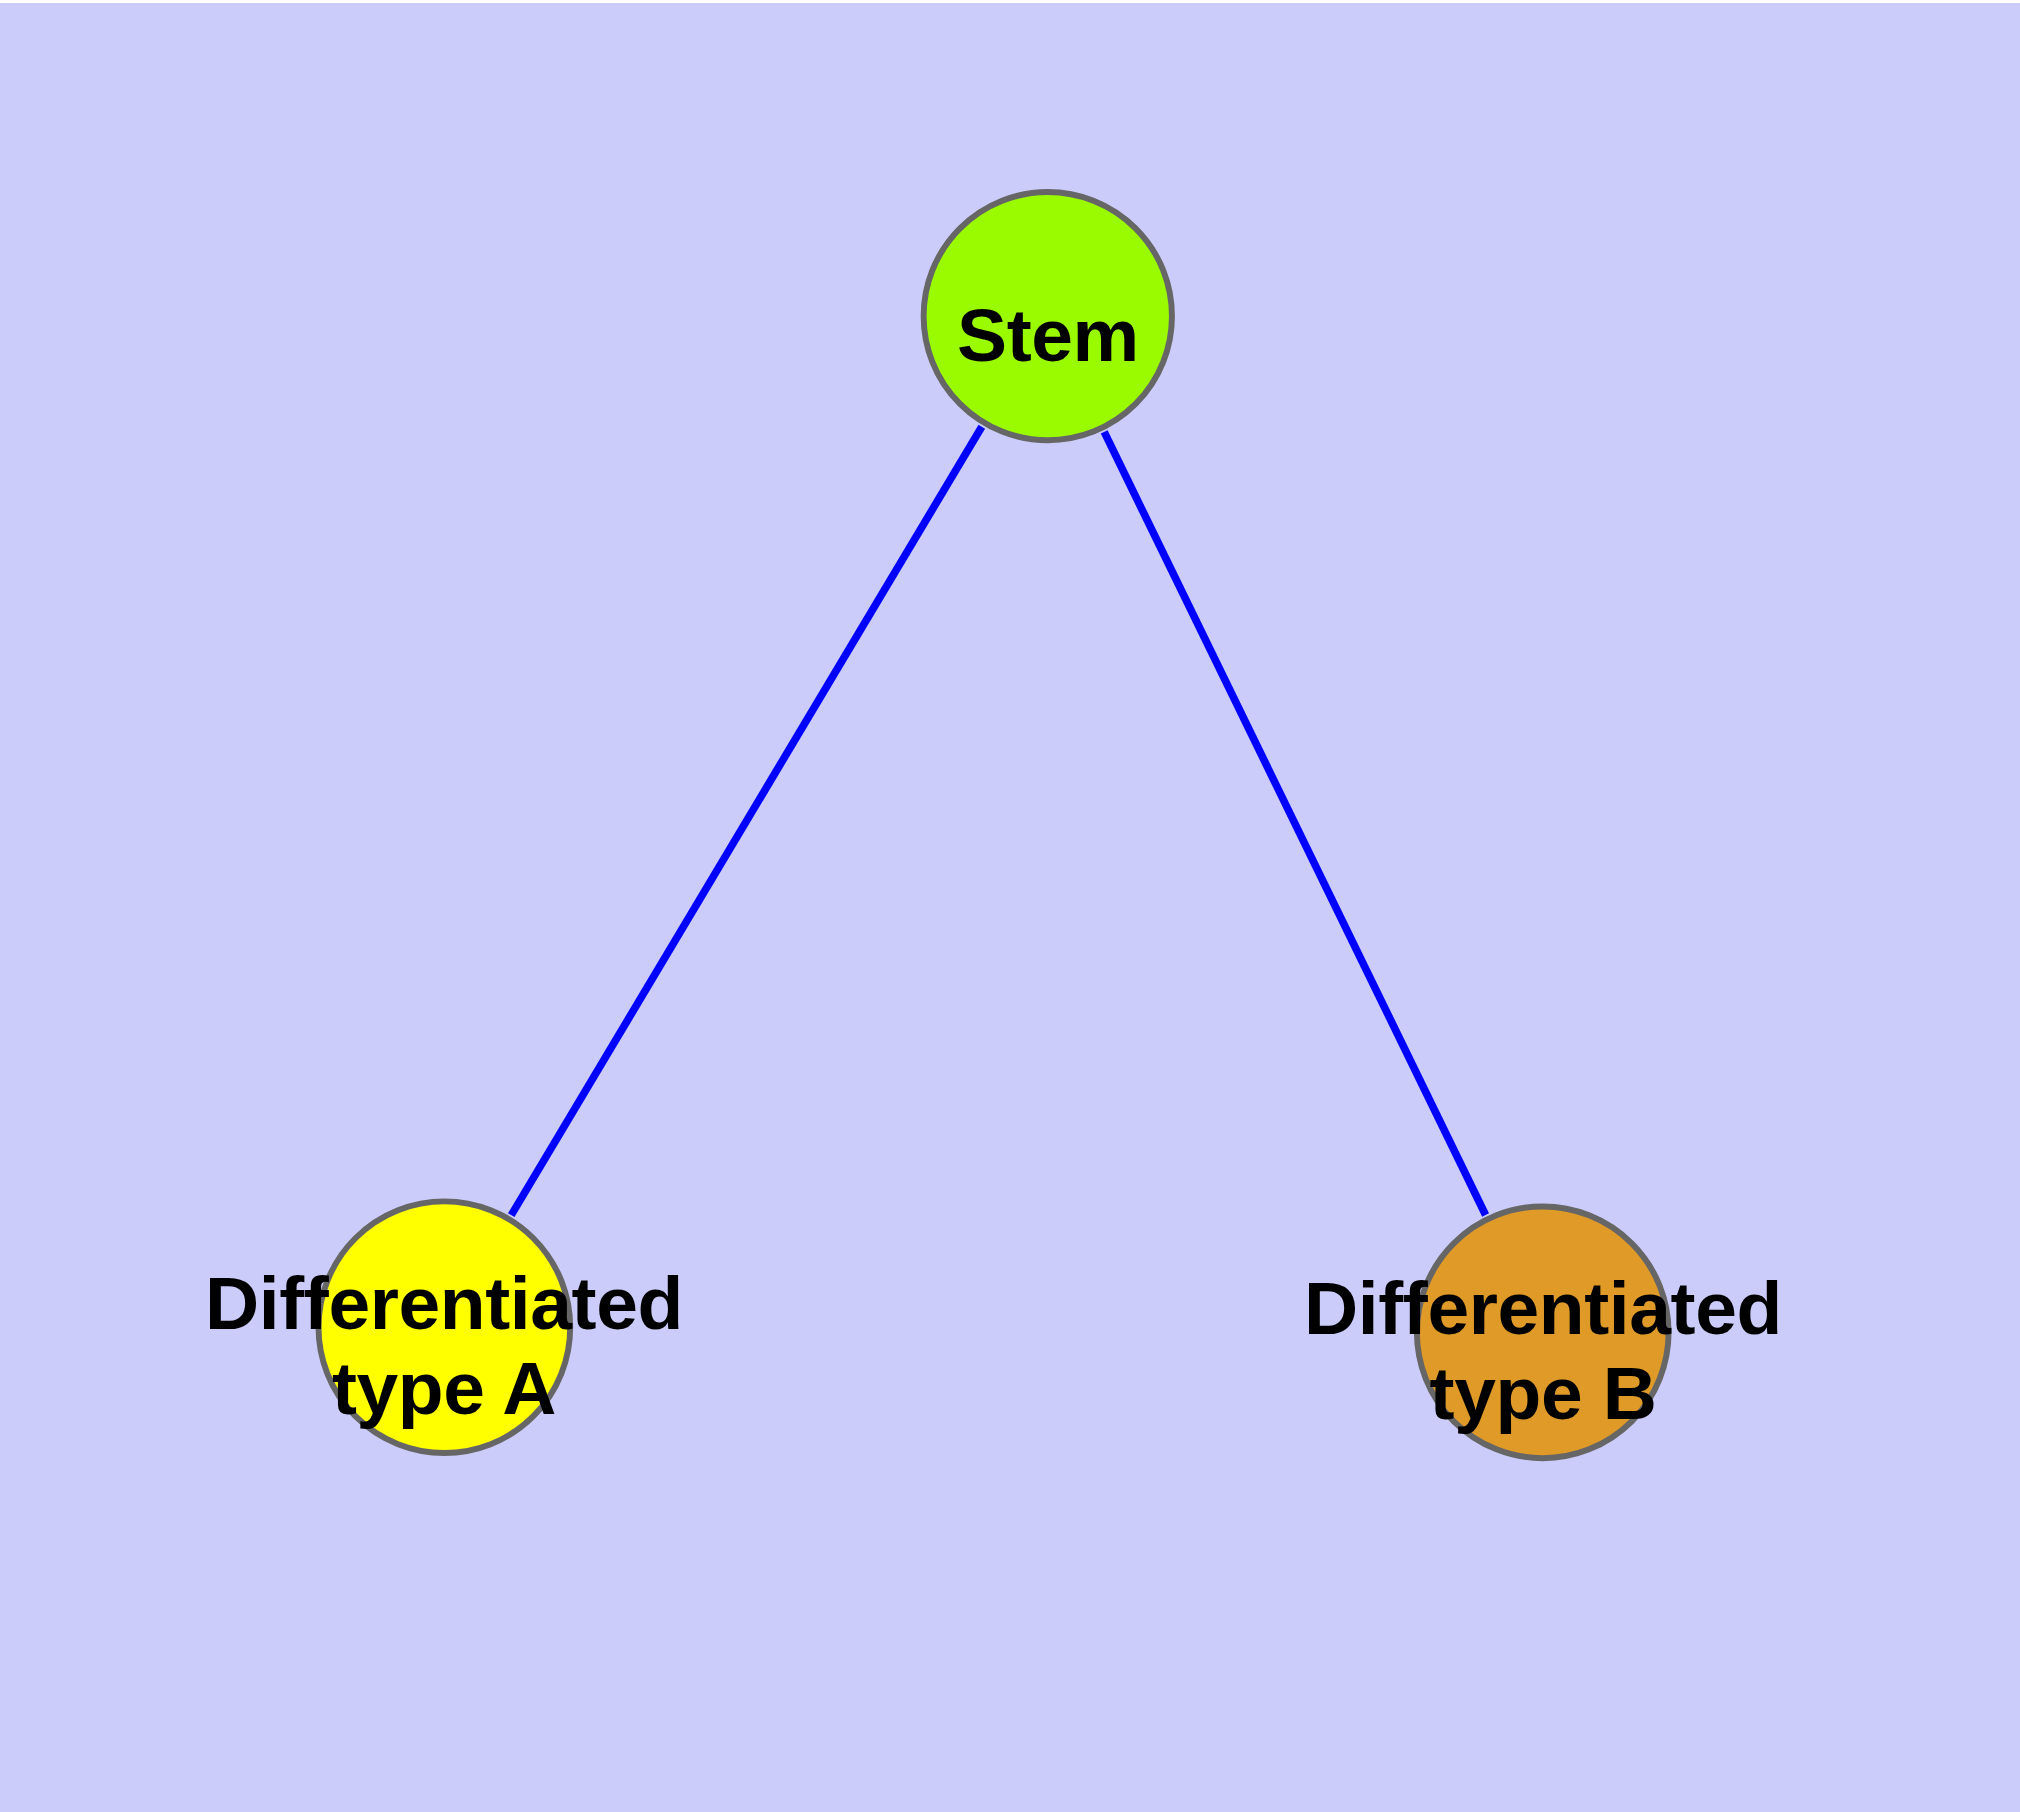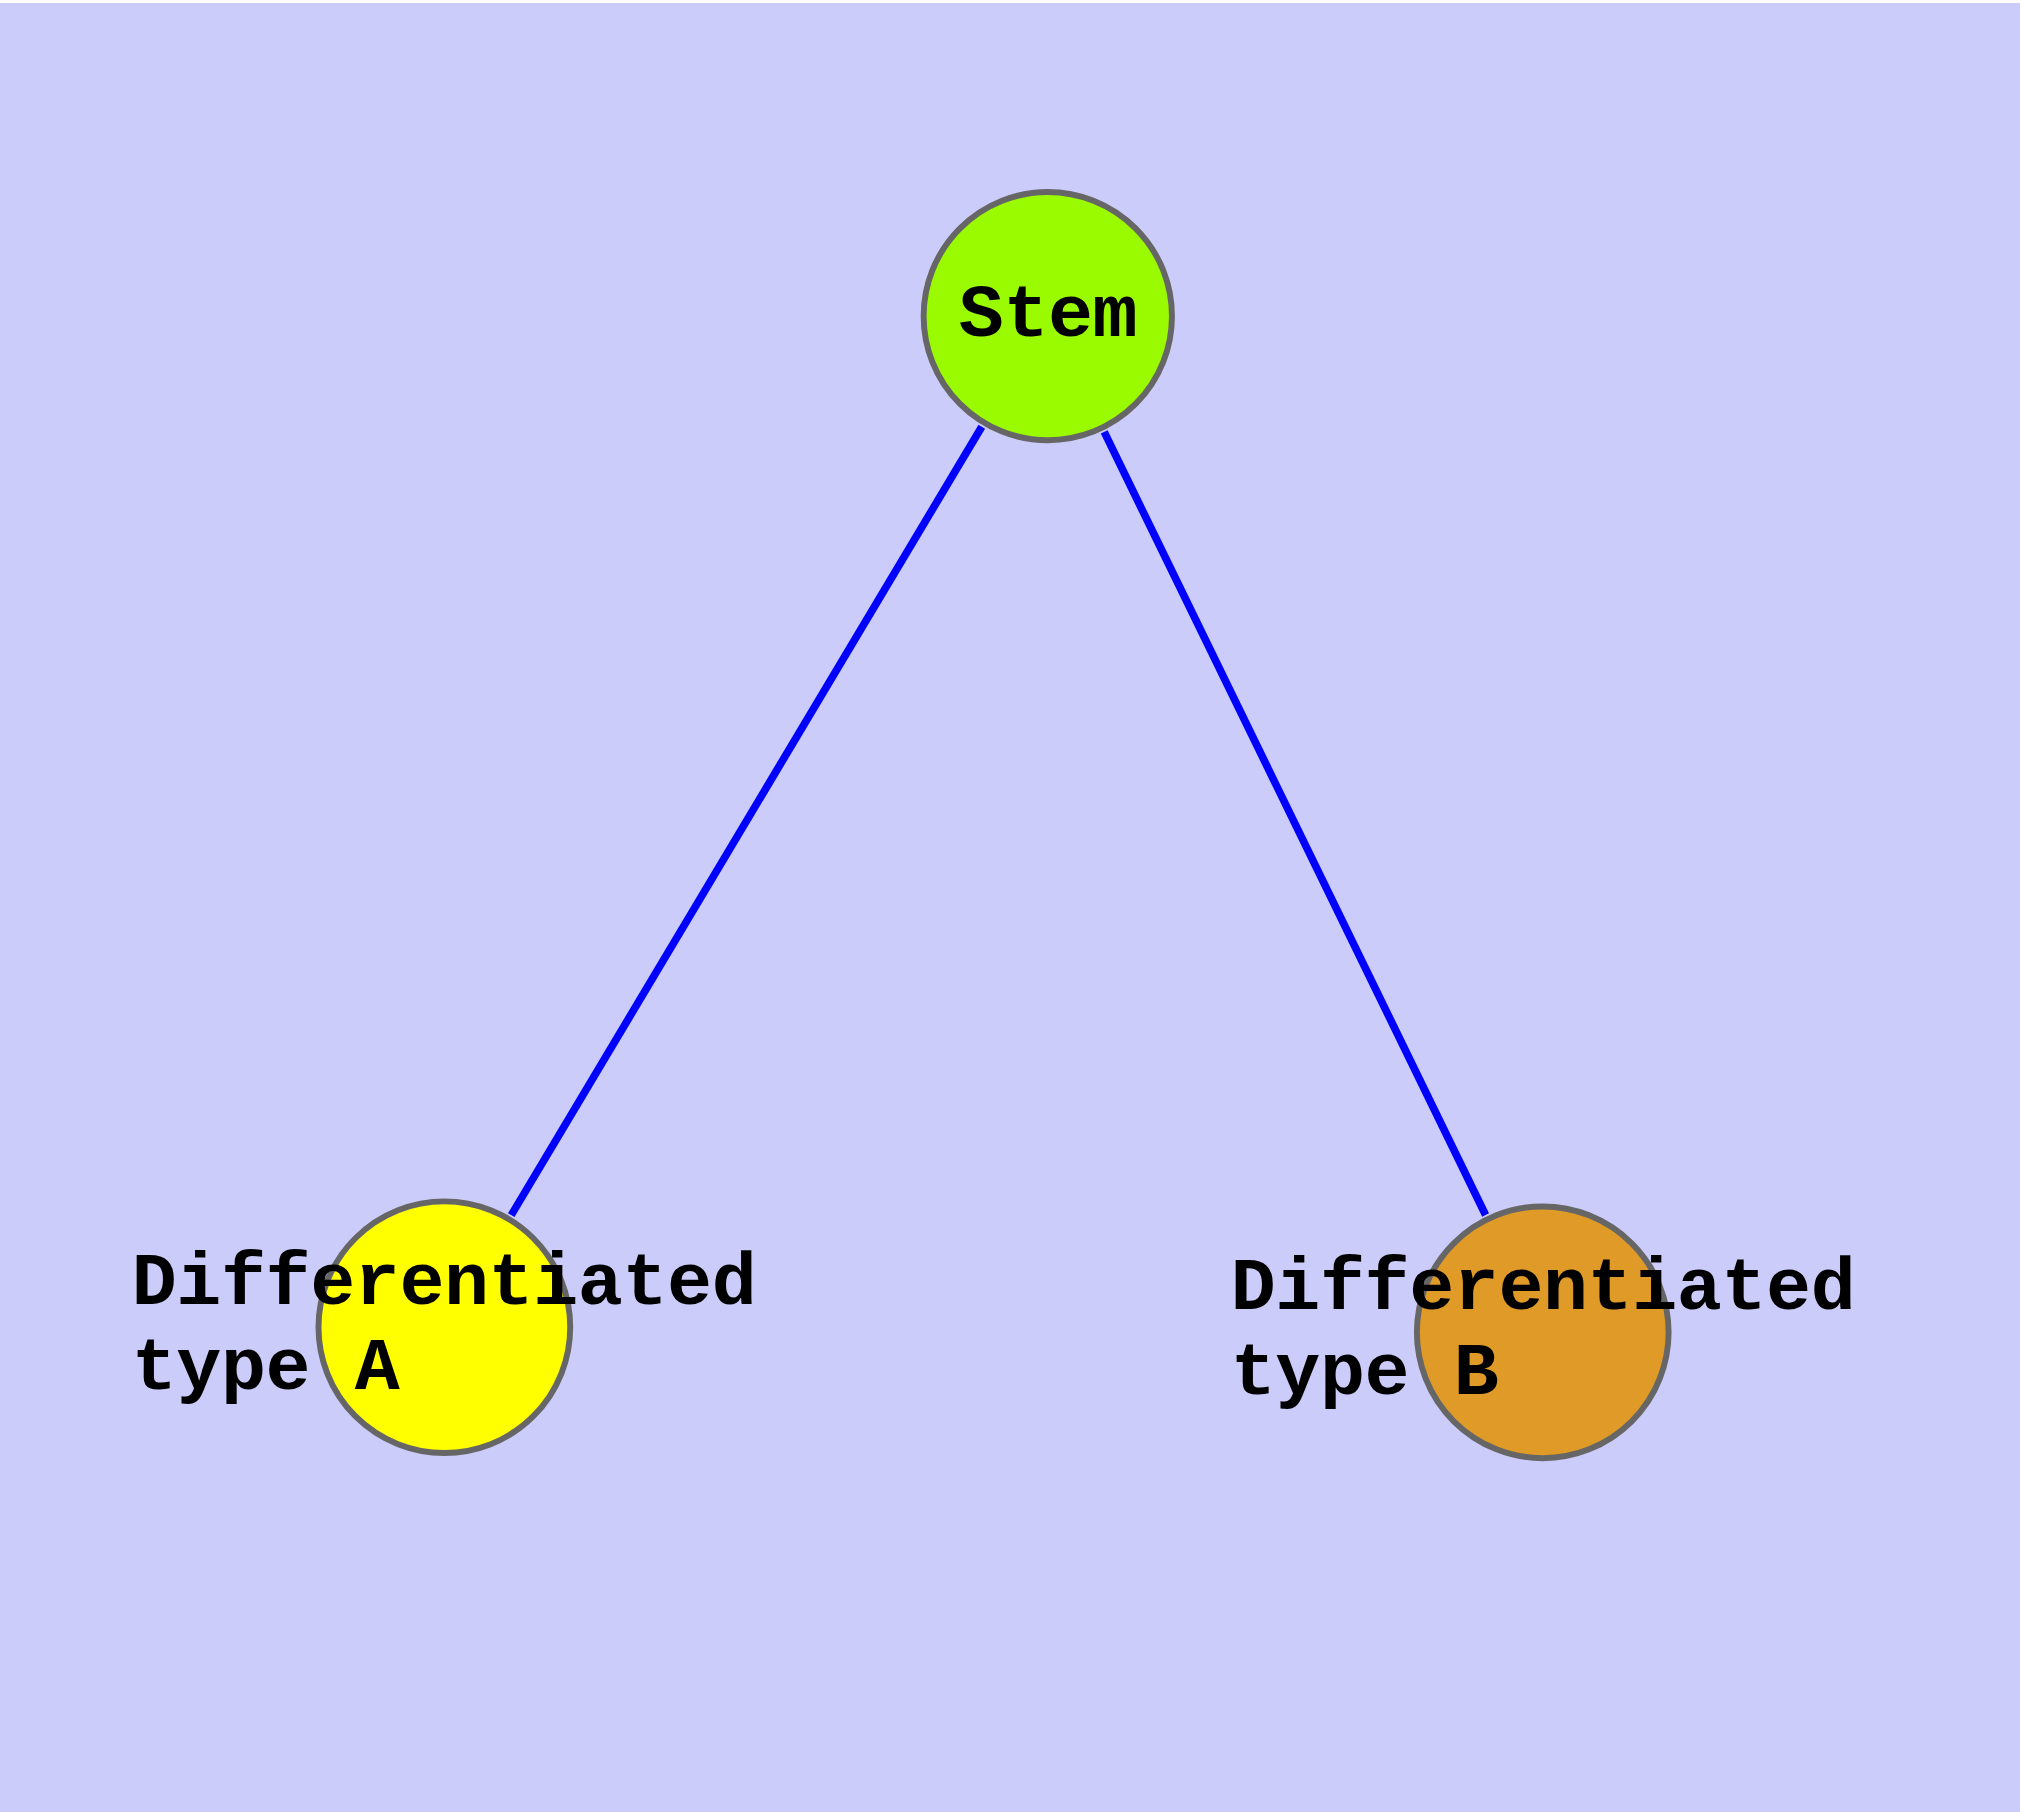--- a/index.html
+++ b/index.html
@@ -30,29 +30,31 @@
   }
   #graph-svg {
     position: absolute;
     left: 0;
     top: 0;
     width: 2021px;
     height: 1812px;
   }
   .node-label {
     position: absolute;
-    font-family: Liberation Mono, monospace;
+    text-align: center;
+    font-family: Liberation Sans, sans-serif;
     font-weight: bold;
     font-size: 75px;
     line-height: 85px;
     color: #000000;
     white-space: pre;
     transform: translate(-50%, -50%);
     pointer-events: none;
     letter-spacing: -0.4px;
+    margin-top: 19px;
   }
 </style>
 </head>
 <body>
 
 <div id="canvas">
 
   <div id="plot-bg"></div>
 
   <svg id="graph-svg" viewBox="0 0 2384 2138" xmlns="http://www.w3.org/2000/svg">

